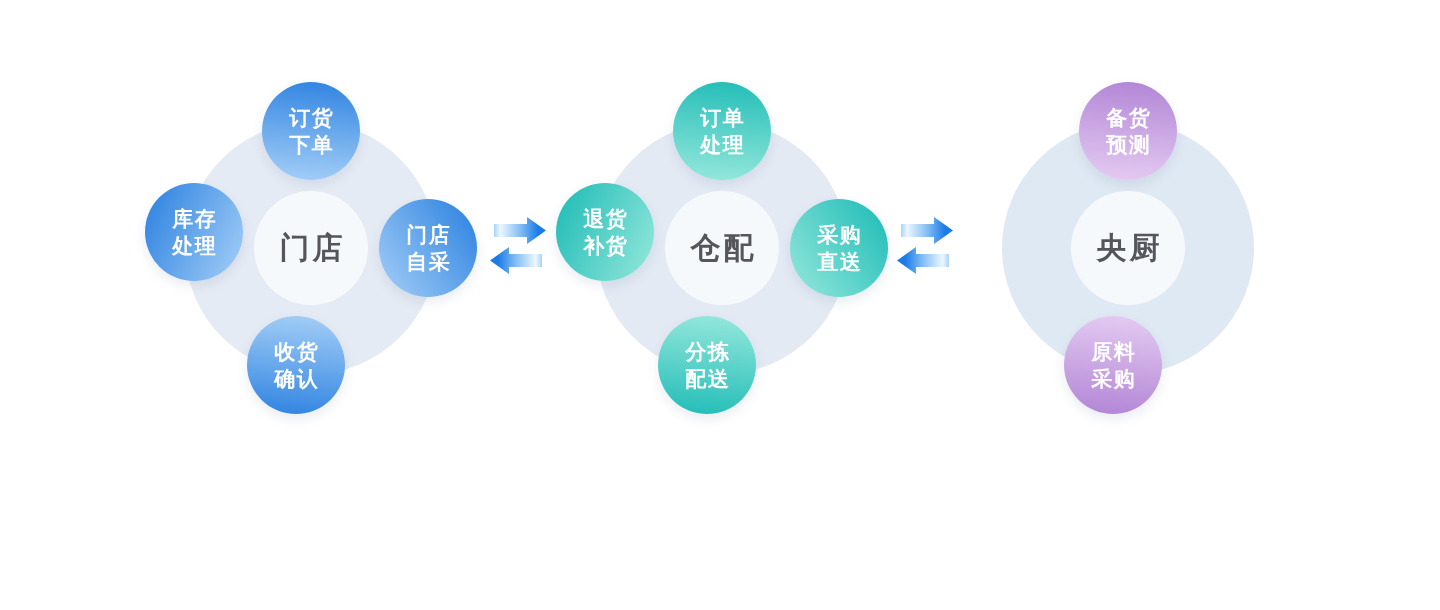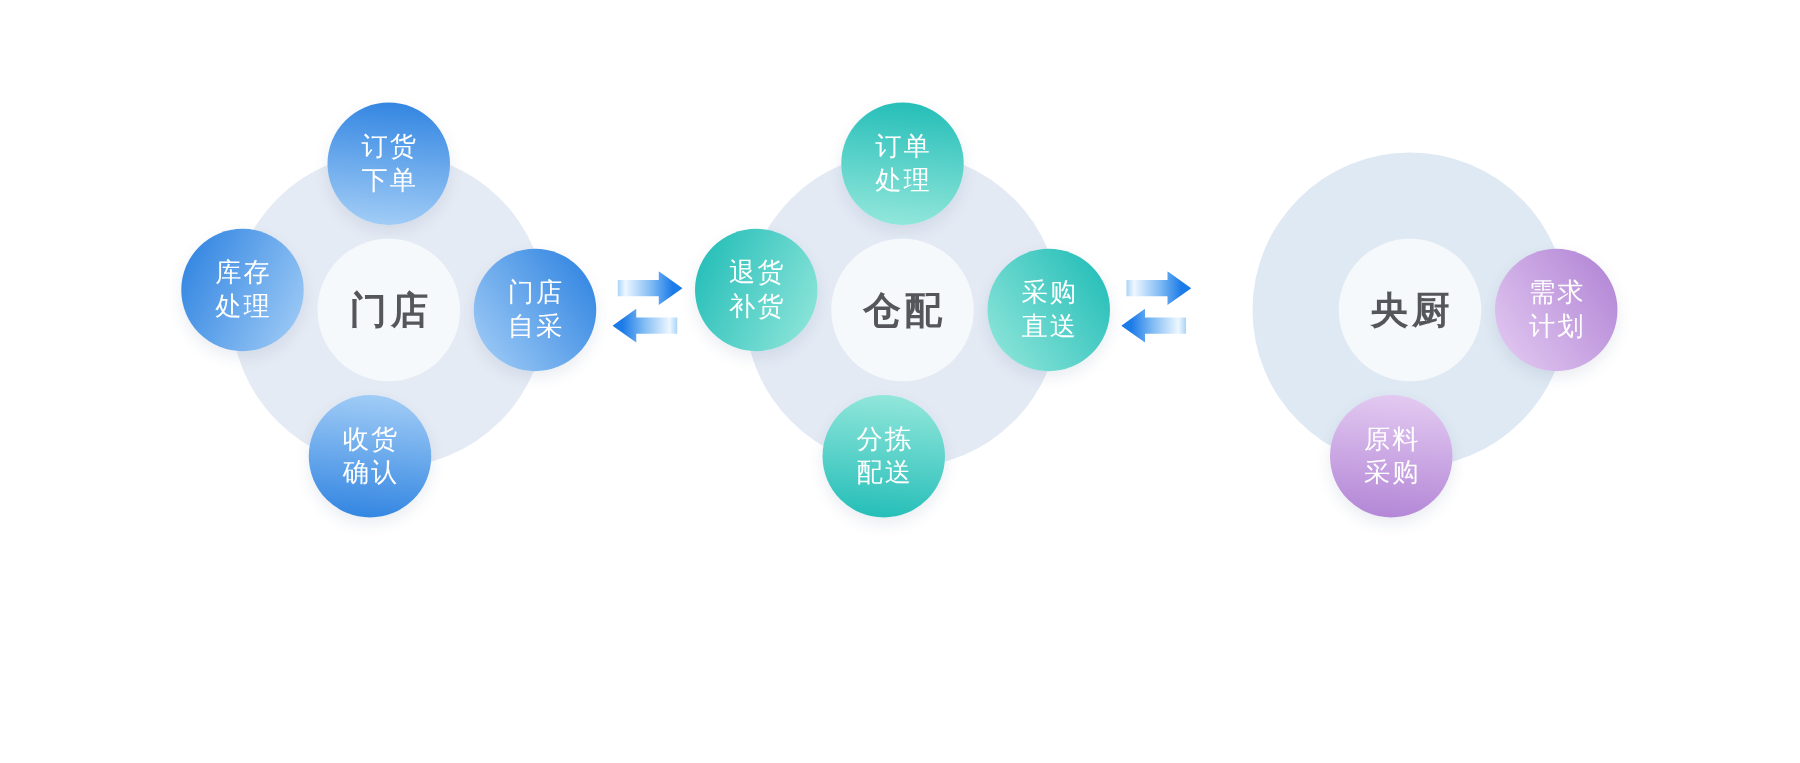--- a/index.html
+++ b/index.html
@@ -52,21 +52,21 @@
   .satellite {
     position: absolute;
     width: 98px; height: 98px;
     border-radius: 50%;
     display: flex;
     flex-direction: column;
     align-items: center;
     justify-content: center;
     color: #ffffff;
     font-size: 21px;
-    font-weight: 400;
+    font-weight: 700;
     line-height: 27px;
     letter-spacing: 1.5px;
     text-indent: 1.5px;
     text-align: right;
     box-shadow: 0 5px 12px rgba(40, 70, 120, 0.10);
   }
   .pos-top    { left: 121px; top: 4px;   background: linear-gradient(185deg, var(--dark) 5%,  var(--light) 100%); }
   .pos-bottom { left: 106px; top: 238px; background: linear-gradient(5deg,   var(--dark) 5%,  var(--light) 100%); }
   .pos-left   { left: 4px;   top: 105px; background: linear-gradient(115deg, var(--dark) 10%, var(--light) 100%); }
   .pos-right  { left: 238px; top: 121px; background: linear-gradient(235deg, var(--dark) 10%, var(--light) 100%); }
@@ -167,23 +167,23 @@
     <svg class="arrow to-right" width="52" height="27" viewBox="0 0 52 27">
       <polygon points="0,7 33,7 33,0 52,13.5 33,27 33,20 0,20" fill="url(#arrow-right-grad)"></polygon>
     </svg>
     <svg class="arrow to-left" width="52" height="27" viewBox="0 0 52 27">
       <polygon points="52,7 19,7 19,0 0,13.5 19,27 19,20 52,20" fill="url(#arrow-left-grad)"></polygon>
     </svg>
   </div>
 
   <div class="cluster c3" style="--dark: #B488D7; --light: #E5CCF2; --bg: #DFE9F3; --inner: #F6F9FC; --label-color: #55565C;">
     <div class="bg-circle"></div>
-    <div class="satellite pos-right">
-      <span>需求</span>
-      <span>计划</span>
+    <div class="satellite pos-top">
+      <span>备货</span>
+      <span>预测</span>
     </div>
     <div class="satellite pos-bottom">
       <span>原料</span>
       <span>采购</span>
     </div>
     <div class="center-circle">
       <span class="center-label">央厨</span>
     </div>
   </div>
 

